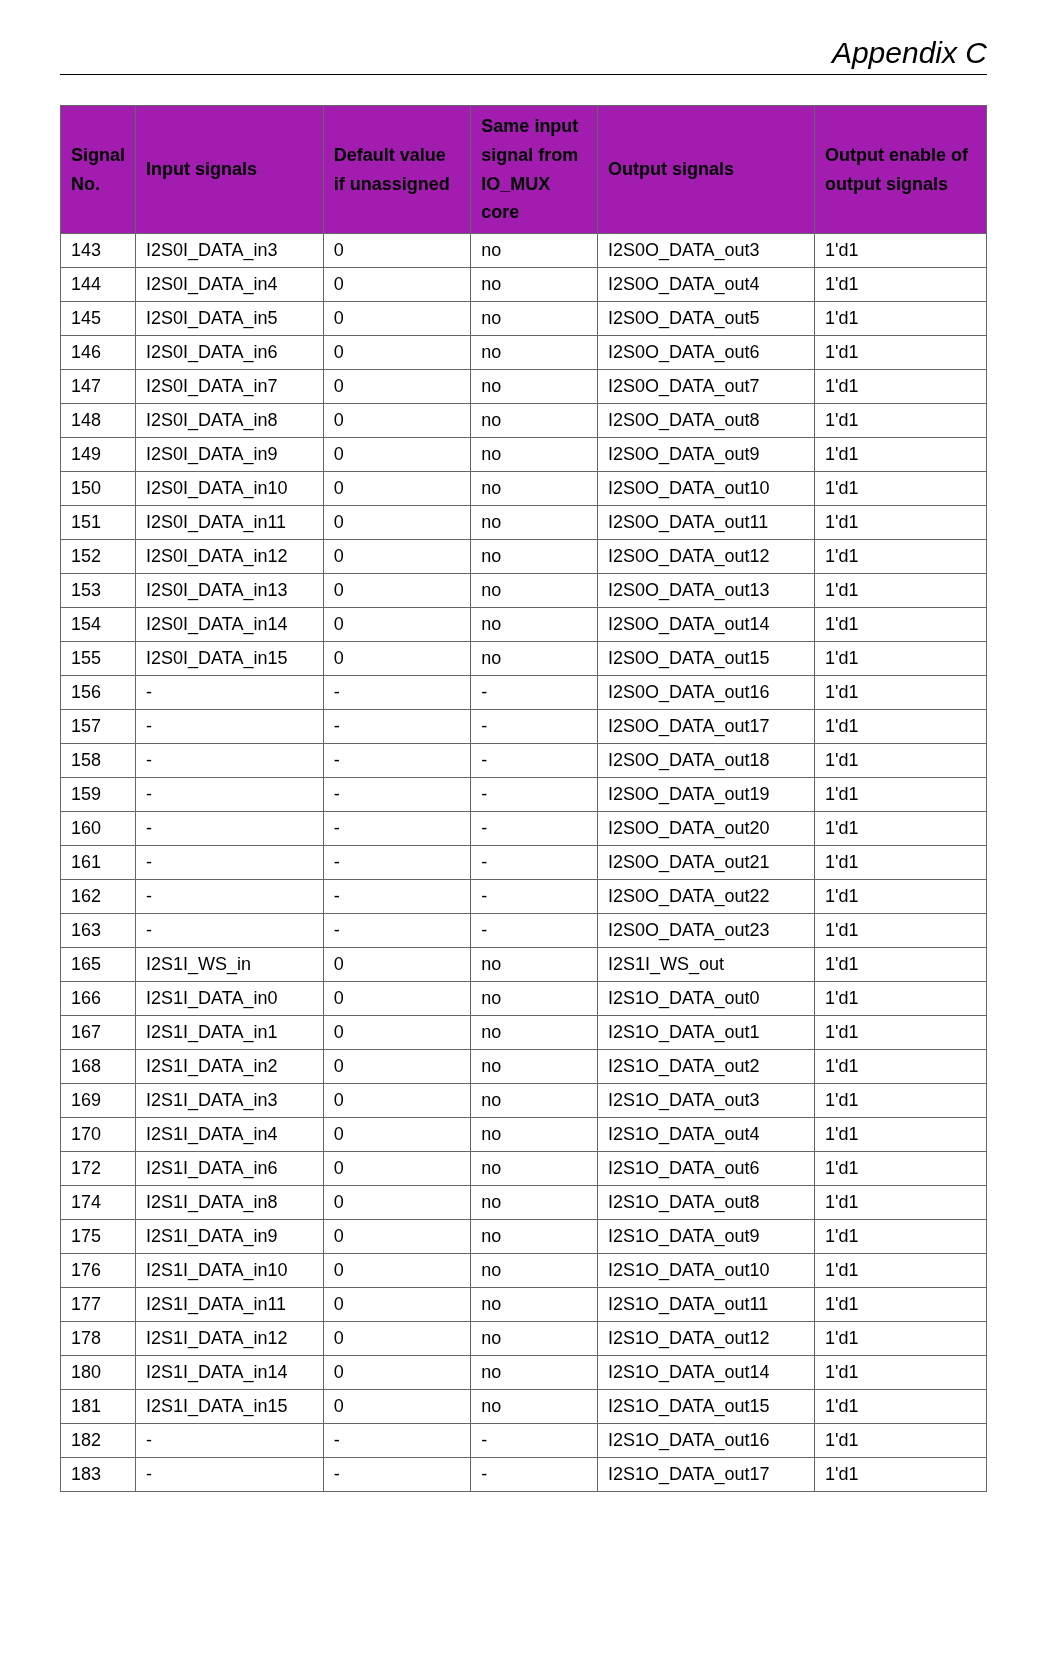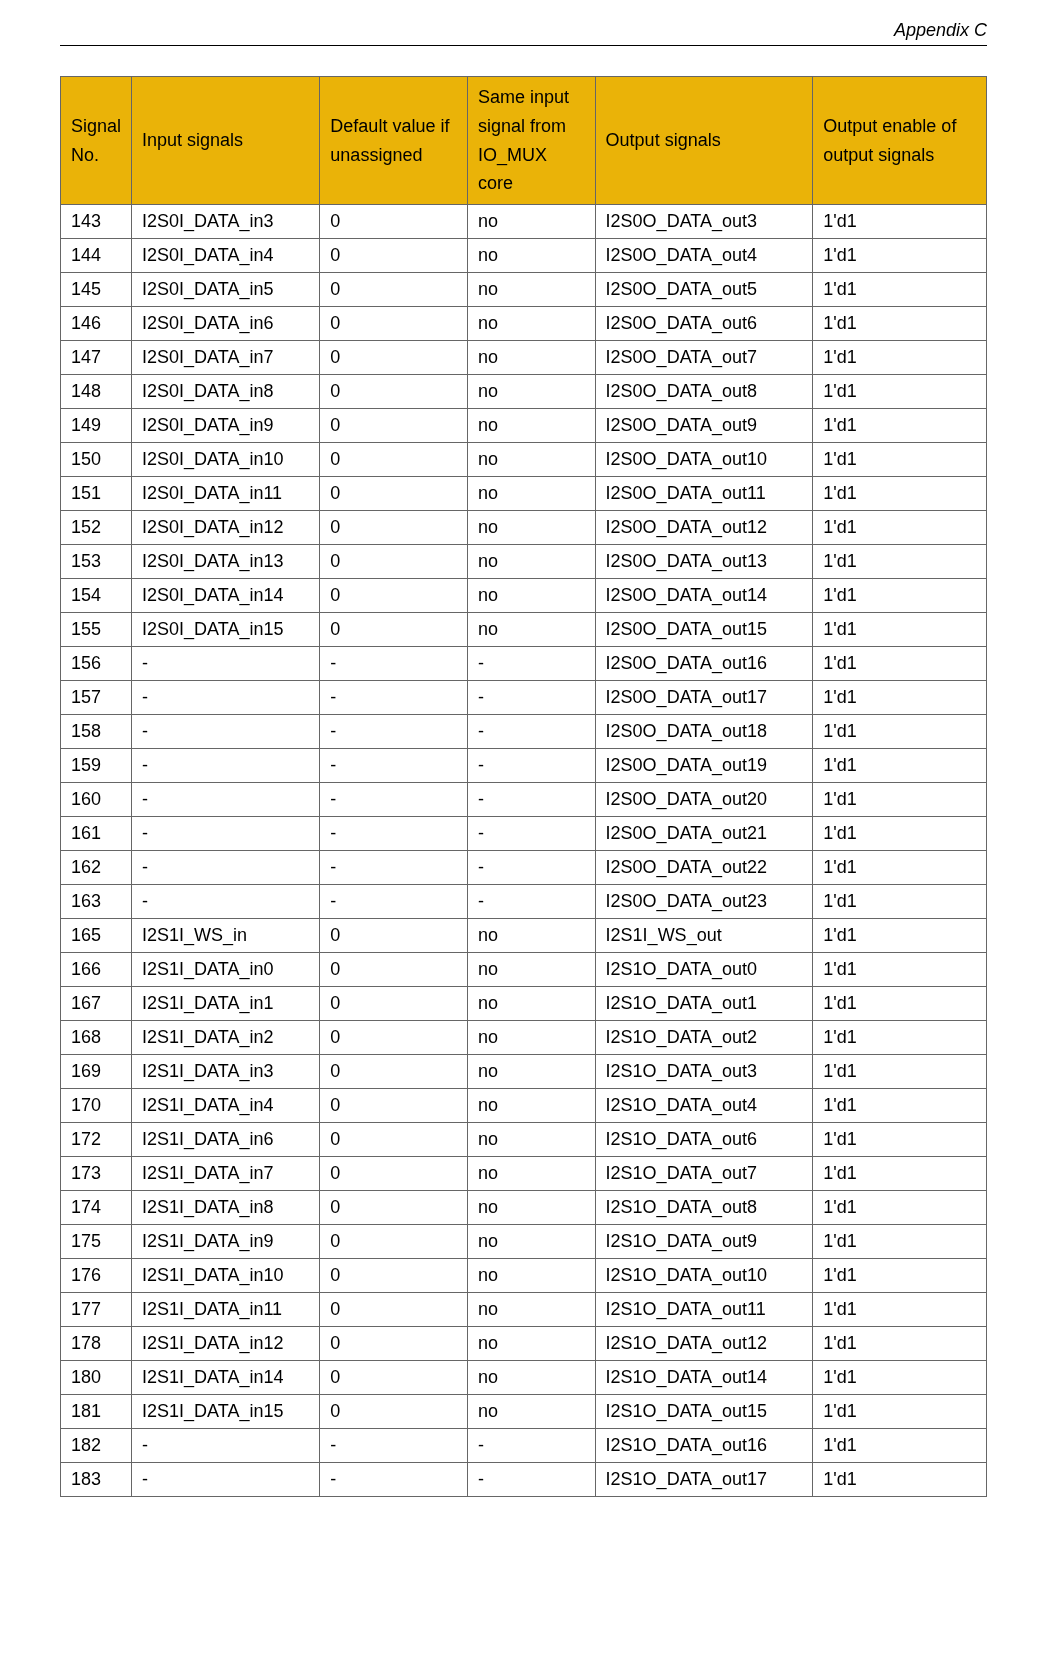--- a/index.html
+++ b/index.html
@@ -8,40 +8,41 @@
       font-weight: 300;
       background: #fff;
       color: #000;
       width: 1047px;
       padding: 0 60px;
     }
     .header-bar {
       border-bottom: 1.5px solid #000;
       text-align: right;
       font-style: italic;
-      font-size: 18px;
+      font-size: 30px;
       padding: 20px 0 4px 0;
       margin-bottom: 30px;
       font-weight: 300;
+      margin-top: 16px;
     }
     table {
       width: 100%;
       border-collapse: collapse;
       font-size: 18px;
     }
     th, td {
       border: 1px solid #666;
       padding: 6px 10px;
       text-align: left;
       vertical-align: middle;
       font-weight: 300;
     }
     thead th {
-      background: #eab308;
-      font-weight: 400;
+      background: #a21caf;
+      font-weight: 700;
       line-height: 1.6;
       vertical-align: middle;
     }
     .col-signo { width: 70px; }
     .col-input { width: 190px; }
     .col-default { width: 150px; }
     .col-same { width: 130px; }
     .col-output { width: 220px; }
     .col-enable { width: 180px; }
   </style>
@@ -282,28 +283,20 @@
       </tr>
       <tr>
         <td>172</td>
         <td>I2S1I_DATA_in6</td>
         <td>0</td>
         <td>no</td>
         <td>I2S1O_DATA_out6</td>
         <td>1'd1</td>
       </tr>
       <tr>
-        <td>173</td>
-        <td>I2S1I_DATA_in7</td>
-        <td>0</td>
-        <td>no</td>
-        <td>I2S1O_DATA_out7</td>
-        <td>1'd1</td>
-      </tr>
-      <tr>
         <td>174</td>
         <td>I2S1I_DATA_in8</td>
         <td>0</td>
         <td>no</td>
         <td>I2S1O_DATA_out8</td>
         <td>1'd1</td>
       </tr>
       <tr>
         <td>175</td>
         <td>I2S1I_DATA_in9</td>

